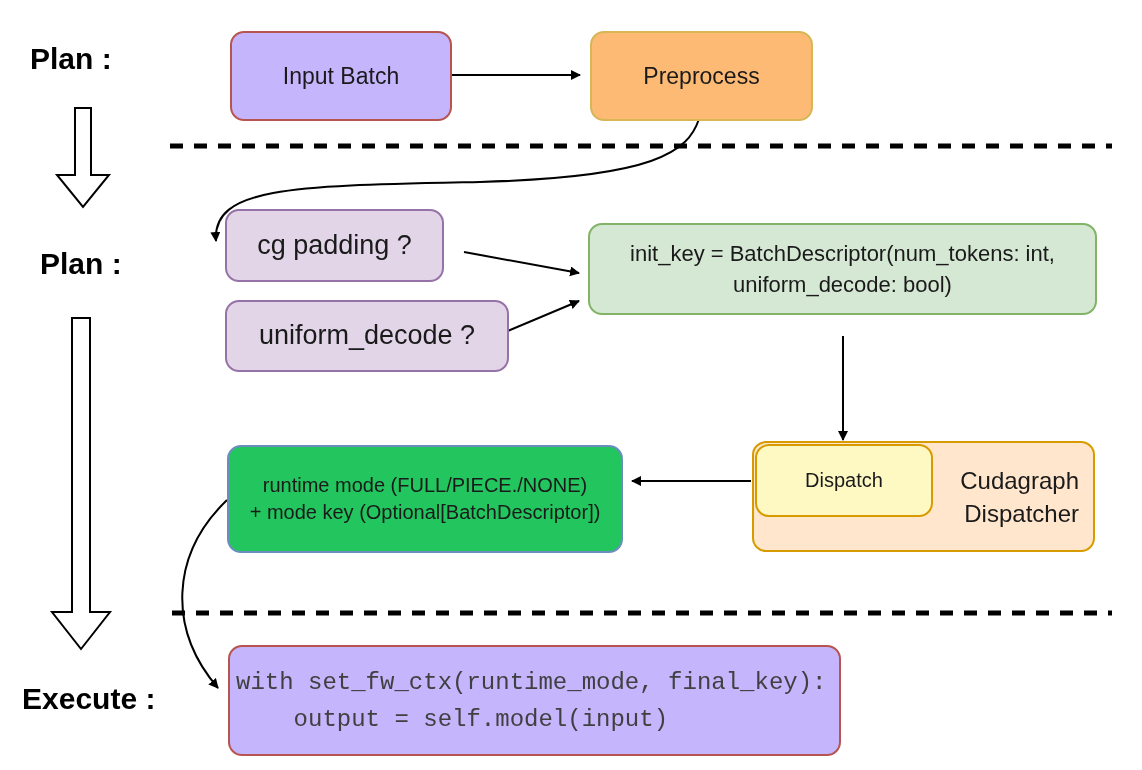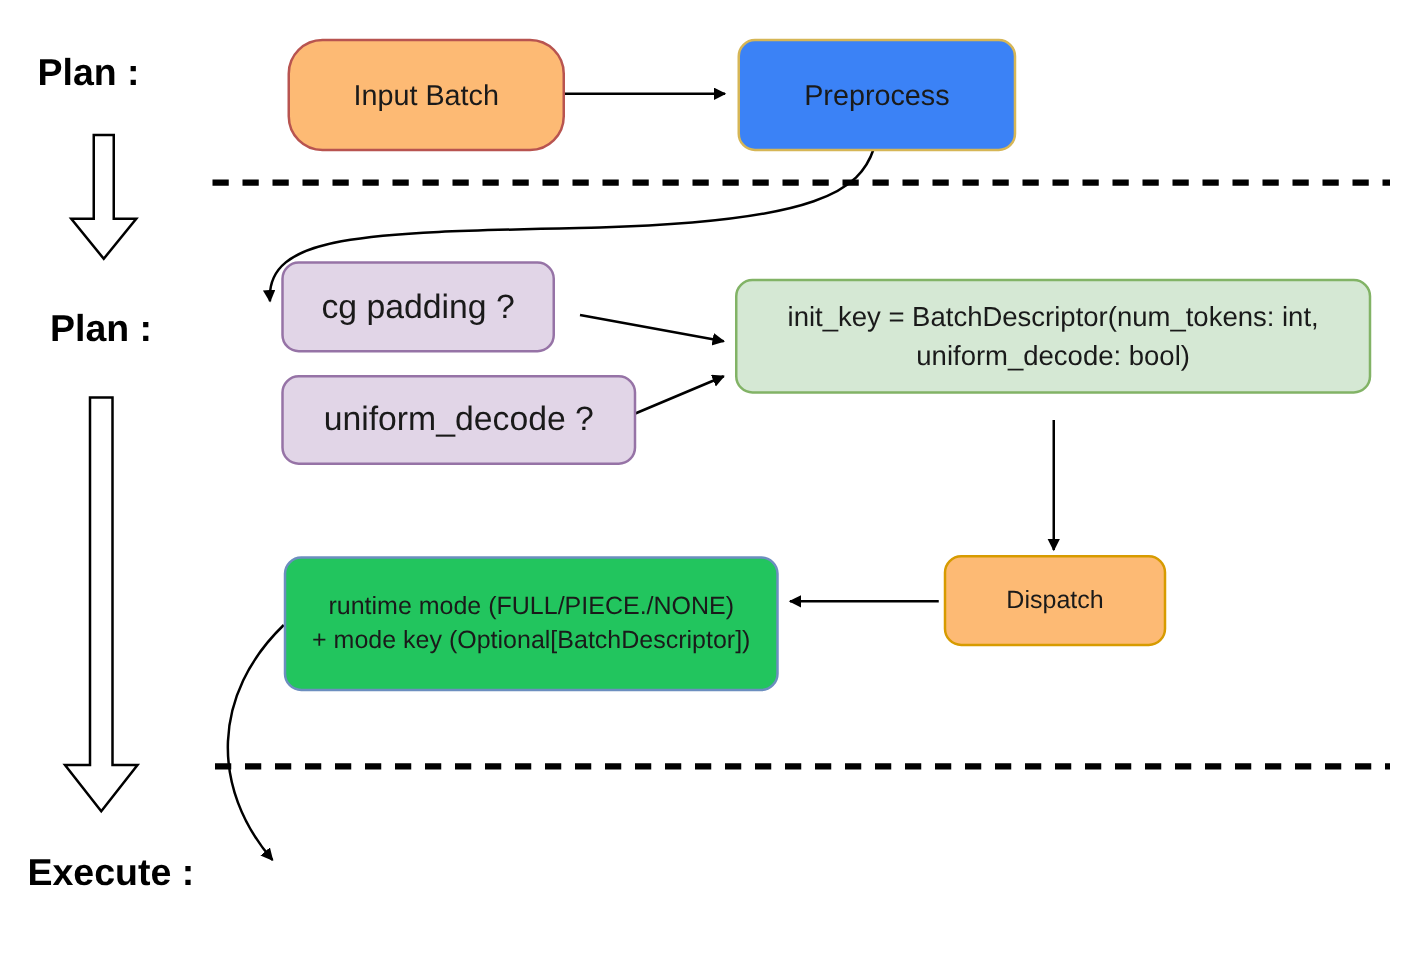--- a/index.html
+++ b/index.html
@@ -25,27 +25,27 @@
     border-radius:14px;
     display:flex;
     flex-direction:column;
     align-items:center;
     justify-content:center;
     text-align:center;
     color:#1a1a1a;
     line-height:1.25;
   }
   .node span{display:block;white-space:nowrap;}
-  .red    {background:#fdba74;border-color:#b85450;border-radius:28px;}
-  .yellow {background:#3b82f6;border-color:#d6b656;}
+  .red    {background:#c4b5fd;border-color:#b85450;}
+  .yellow {background:#fdba74;border-color:#d6b656;}
   .purple {background:#e1d5e7;border-color:#9673a6;}
   .green  {background:#d5e8d4;border-color:#82b366;}
   .blue   {background:#22c55e;border-color:#6c8ebf;}
   .orange-outer{background:#ffe6cc;border-color:#d79b00;}
-  .orange-inner{background:#fdba74;border-color:#d79b00;}
+  .orange-inner{background:#fef9c3;border-color:#d79b00;}
 
   #node-input-batch   {left:230px;top:31px;  width:222px;height:90px; font-size:23px;}
   #node-preprocess    {left:590px;top:31px;  width:223px;height:90px; font-size:23px;}
   #node-cg-padding    {left:225px;top:209px; width:219px;height:73px; font-size:27px;}
   #node-uniform-decode{left:225px;top:300px; width:284px;height:72px; font-size:27px;}
   #node-init-key      {left:588px;top:223px; width:509px;height:92px;font-size:22px;line-height:31px;}
   #node-cudagraph     {left:752px;top:441px; width:343px;height:111px;font-size:24px;line-height:33px;
                        justify-content:center;align-items:flex-end;padding-right:14px;}
   #node-dispatch      {left:755px;top:444px; width:178px;height:73px; font-size:20px;}
   #node-runtime       {left:227px;top:445px; width:396px;height:108px;font-size:20px;line-height:27px;}
@@ -110,24 +110,32 @@
 
   <div class="node purple" id="node-uniform-decode">
     <span>uniform_decode ?</span>
   </div>
 
   <div class="node green" id="node-init-key">
     <span>init_key = BatchDescriptor(num_tokens: int,</span>
     <span>uniform_decode: bool)</span>
   </div>
 
+  <div class="node orange-outer" id="node-cudagraph">
+    <span>Cudagraph</span>
+    <span>Dispatcher</span>
+  </div>
 
   <div class="node orange-inner" id="node-dispatch">
     <span>Dispatch</span>
   </div>
 
   <div class="node blue" id="node-runtime">
     <span>runtime mode (FULL/PIECE./NONE)</span>
     <span>+ mode key (Optional[BatchDescriptor])</span>
   </div>
 
+  <div class="node red" id="node-execute-code">
+    <span>with set_fw_ctx(runtime_mode, final_key):</span>
+    <span>    output = self.model(input)</span>
+  </div>
 
 </div>
 
 </body></html>

